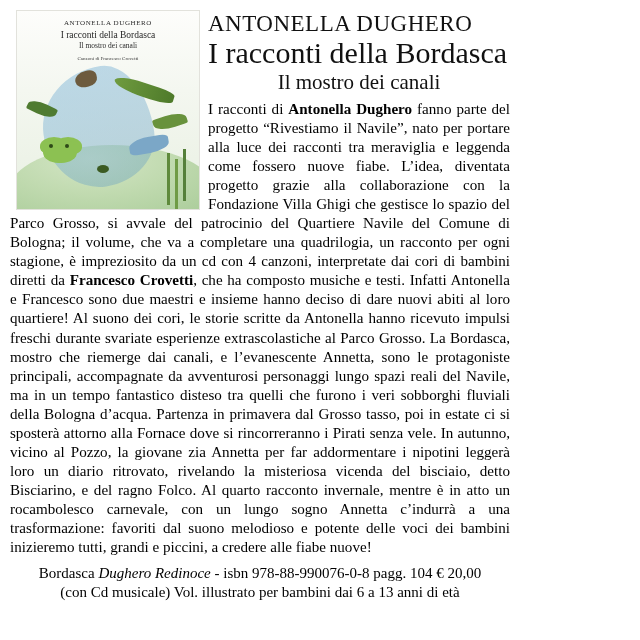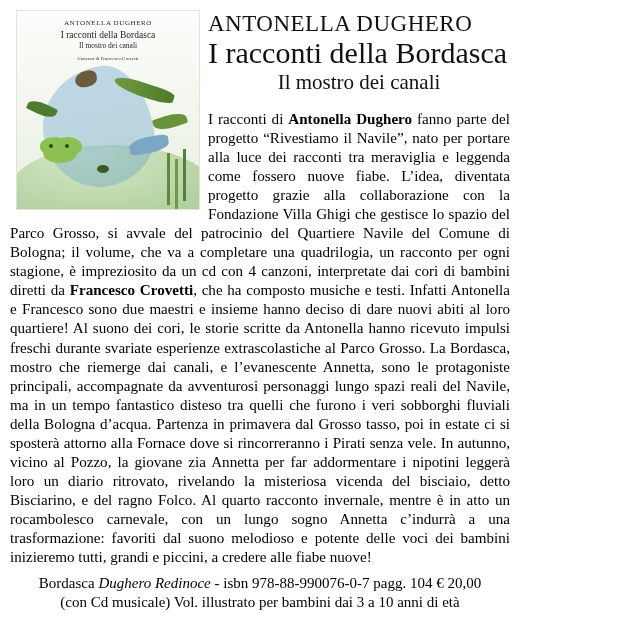--- a/index.html
+++ b/index.html
@@ -189,21 +189,21 @@
     margin-top: 1px;
     text-align: center;
     color: #111;
   }
 
   
   .body-copy {
     font-size: 15.1px;
     line-height: 1.265;
     text-align: justify;
-    margin-top: 16px;
+    margin-top: 6px;
     color: #000;
   }
   .body-copy b {
     font-weight: bold;
   }
 
   
   .footer {
     clear: both;
     text-align: center;
@@ -242,17 +242,17 @@
 
   <div class="head-wrap">
     <div class="title-author">ANTONELLA DUGHERO</div>
     <div class="title-main">I racconti della Bordasca</div>
     <div class="title-sub">Il mostro dei canali</div>
   </div>
 
   <div class="body-copy"><span>I racconti di </span><b>Antonella Dughero</b><span> fanno parte del progetto “Rivestiamo il Navile”, nato per portare alla luce dei racconti tra meraviglia e leggenda come fossero nuove fiabe. L’idea, diventata progetto grazie alla collaborazione con la Fondazione Villa Ghigi che gestisce lo spazio del Parco Grosso, si avvale del patrocinio del Quartiere Navile del Comune di Bologna; il volume, che va a completare una quadrilogia, un racconto per ogni stagione, è impreziosito da un cd con 4 canzoni, interpretate dai cori di bambini diretti da </span><b>Francesco Crovetti</b><span>, che ha composto musiche e testi. Infatti Antonella e Francesco sono due maestri e insieme hanno deciso di dare nuovi abiti al loro quartiere! Al suono dei cori, le storie scritte da Antonella hanno ricevuto impulsi freschi durante svariate esperienze extrascolastiche al Parco Grosso. La Bordasca, mostro che riemerge dai canali, e l’evanescente Annetta, sono le protagoniste principali, accompagnate da avventurosi personaggi lungo spazi reali del Navile, ma in un tempo fantastico disteso tra quelli che furono i veri sobborghi fluviali della Bologna d’acqua. Partenza in primavera dal Grosso tasso, poi in estate ci si sposterà attorno alla Fornace dove si rincorreranno i Pirati senza vele. In autunno, vicino al Pozzo, la giovane zia Annetta per far addormentare i nipotini leggerà loro un diario ritrovato, rivelando la misteriosa vicenda del bisciaio, detto Bisciarino, e del ragno Folco. Al quarto racconto invernale, mentre è in atto un rocambolesco carnevale, con un lungo sogno Annetta c’indurrà a una trasformazione: favoriti dal suono melodioso e potente delle voci dei bambini inizieremo tutti, grandi e piccini, a credere alle fiabe nuove!</span></div>
 
   <div class="footer">
-    <div><span>Bordasca </span><i>Dughero Redinoce</i><span> - isbn 978-88-990076-0-7 pagg. 104 € 20,00</span></div>
-    <div>(con Cd musicale) Vol. illustrato per bambini dai 3 a 10 anni di età</div>
+    <div><span>Bordasca </span><i>Dughero Redinoce</i><span> - isbn 978-88-990076-0-8 pagg. 104 € 20,00</span></div>
+    <div>(con Cd musicale) Vol. illustrato per bambini dai 6 a 13 anni di età</div>
   </div>
 
 </div>
 
 </body></html>

